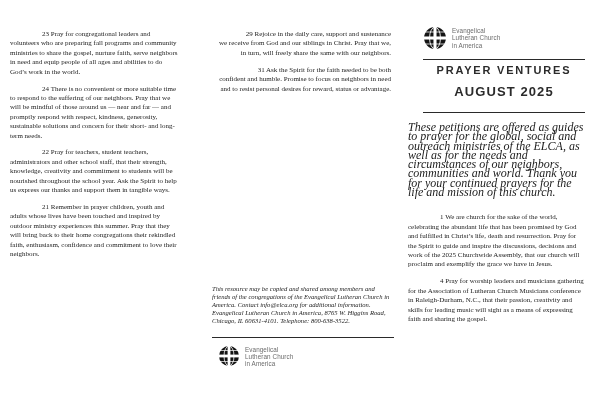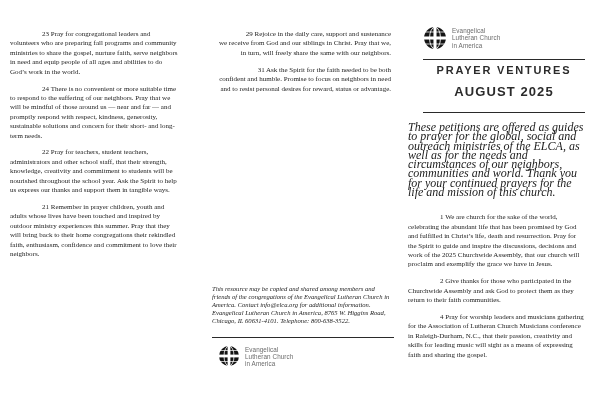--- a/index.html
+++ b/index.html
@@ -137,17 +137,16 @@
       </div>
       <hr class="rule">
       <div class="title-block">
         <h1 class="cover-title">PRAYER VENTURES</h1>
         <h2 class="cover-subtitle">AUGUST 2025</h2>
       </div>
       <hr class="rule">
     </div>
     <p class="cover-intro">These petitions are offered as guides to prayer for the global, social and outreach ministries of the ELCA, as well as for the needs and circumstances of our neighbors, communities and world. Thank you for your continued prayers for the life and mission of this church.</p>
     <p class="petition"><b>1</b> <span>We are church for the sake of the world, celebrating the abundant life that has been promised by God and fulfilled in Christ’s life, death and resurrection. Pray for the Spirit to guide and inspire the discussions, decisions and work of the 2025 Churchwide Assembly, that our church will proclaim and exemplify the grace we have in Jesus.</span></p>
-    <p class="petition"><b>2</b> <span>Give thanks for those who participated in the Churchwide Assembly and ask God to protect them as they return to their faith communities.</span></p>
     <p class="petition"><b>4</b> <span>Pray for worship leaders and musicians gathering for the Association of Lutheran Church Musicians conference in Raleigh-Durham, N.C., that their passion, creativity and skills for leading music will sight as a means of expressing faith and sharing the gospel.</span></p>
   </div>
 
 </div>
 
 </body></html>

